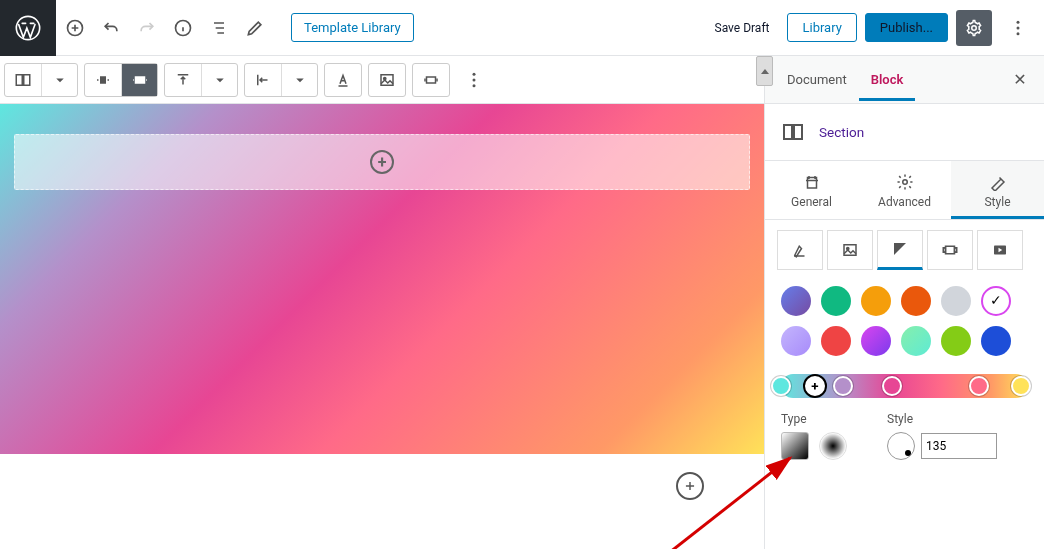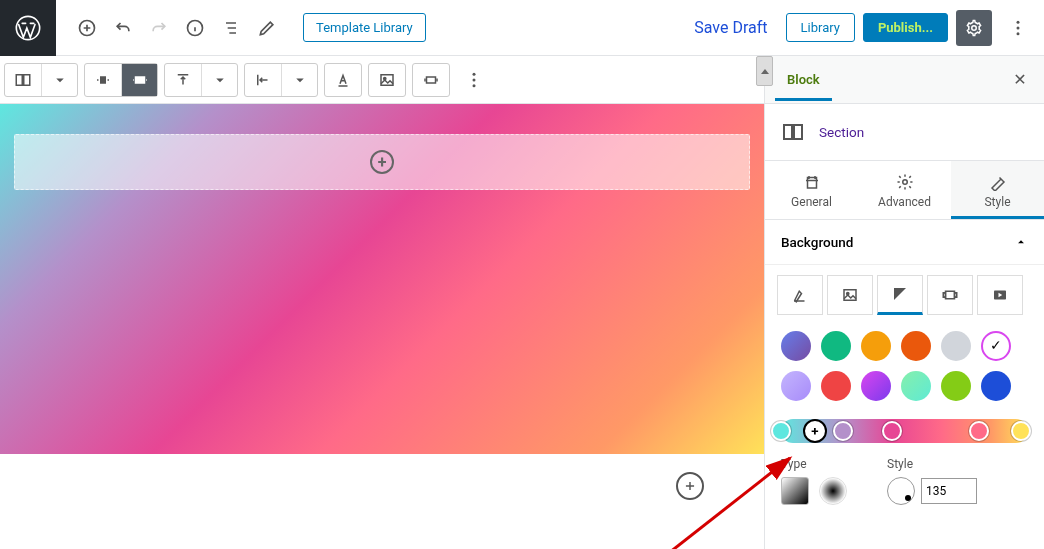--- a/index.html
+++ b/index.html
@@ -2,29 +2,29 @@
 <html><head>
 <meta charset="utf-8">
 <style>
 * { box-sizing: border-box; margin: 0; padding: 0; font-family: -apple-system, BlinkMacSystemFont, "Segoe UI", Roboto, sans-serif; }
 html, body { width: 1044px; height: 549px; overflow: hidden; background: #fff; }
 
 
 .topbar { height: 56px; display: flex; align-items: center; border-bottom: 1px solid #e2e4e7; }
 .wp-logo { width: 56px; height: 56px; background: #23282d; display: flex; align-items: center; justify-content: center; }
 .wp-logo svg { width: 28px; height: 28px; }
-.top-left { display: flex; align-items: center; gap: 0; padding-left: 13px; }
+.top-left { display: flex; align-items: center; gap: 0; padding-left: 1px; }
 .top-icon-btn { width: 36px; height: 36px; display: flex; align-items: center; justify-content: center; background: none; border: none; cursor: pointer; color: #555; border-radius: 2px; }
 .top-icon-btn svg { width: 20px; height: 20px; }
 .top-icon-btn.disabled { color: #ccc; }
 .tpl-btn { margin-left: 18px; border: 1px solid #007cba; color: #007cba; background: #fff; padding: 6px 12px; font-size: 13px; border-radius: 3px; cursor: pointer; }
 .top-right { margin-left: auto; display: flex; align-items: center; gap: 8px; padding-right: 8px; }
-.link-btn { background: none; border: none; color: #1d4ed8; font-size: 16px; padding: 6px 10px; cursor: pointer; }
+.link-btn { background: none; border: none; color: #0f172a; font-size: 12px; padding: 6px 10px; cursor: pointer; }
 .outline-btn { background: #fff; border: 1px solid #007cba; color: #007cba; font-size: 13px; padding: 6px 14px; border-radius: 3px; cursor: pointer; }
-.primary-btn { background: #007cba; border: 1px solid #007cba; color: #bef264; font-size: 13px; padding: 6px 14px; border-radius: 3px; cursor: pointer; font-weight: bold; }
+.primary-btn { background: #007cba; border: 1px solid #007cba; color: #0f172a; font-size: 13px; padding: 6px 14px; border-radius: 3px; cursor: pointer; }
 .gear-btn { width: 36px; height: 36px; background: #555d66; color: #fff; border: none; border-radius: 3px; display: flex; align-items: center; justify-content: center; cursor: pointer; }
 .more-btn { width: 36px; height: 36px; background: none; border: none; display: flex; align-items: center; justify-content: center; cursor: pointer; color: #555; }
 
 
 .body { display: flex; height: calc(549px - 56px); }
 .editor-col { flex: 1; display: flex; flex-direction: column; position: relative; }
 .inspector-col { width: 280px; border-left: 1px solid #e2e4e7; background: #fff; position: relative; }
 
 
 .block-toolbar { height: 48px; border-bottom: 1px solid #e2e4e7; display: flex; align-items: center; padding-left: 4px; gap: 0; }
@@ -43,21 +43,21 @@
 .appender-row { display:flex; justify-content:flex-end; padding:18px 60px 0 0; }
 .appender-btn { width:28px; height:28px; border:2px solid #555; border-radius:50%; background:none; display:flex;align-items:center;justify-content:center; cursor:pointer; }
 
 
 .scroll-handle { position: absolute; top: 0; left: -9px; width: 17px; height: 30px; background: #ddd; border: 1px solid #bbb; border-radius: 2px; display:flex;align-items:center;justify-content:center; }
 .scroll-handle::before { content: ""; width:0;height:0;border-left:4px solid transparent;border-right:4px solid transparent;border-bottom:5px solid #666; }
 
 
 .tabs { height: 48px; display:flex; align-items:center; border-bottom:1px solid #e2e4e7; padding: 0 10px; background:#f8f9f9; }
 .tab { padding: 14px 12px; font-size: 13px; color:#555; cursor:pointer; background:none; border:none; }
-.tab.active { color:#4d7c0f; font-weight:600; border-bottom: 3px solid #007cba; padding-bottom: 11px; }
+.tab.active { color:#be185d; font-weight:600; border-bottom: 3px solid #007cba; padding-bottom: 11px; }
 .tabs .close { margin-left:auto; width:28px; height:28px; background:none; border:none; cursor:pointer; color:#555; font-size:16px; }
 
 .block-head { display:flex; align-items:center; gap:14px; padding: 16px 16px; border-bottom:1px solid #e2e4e7; }
 .block-head-icon { width:24px; height:24px; }
 .block-head-title { font-size: 13.5px; color:#4c1d95; }
 
 .sub-tabs { display:flex; border-bottom:1px solid #e2e4e7; }
 .sub-tab { flex:1; display:flex; flex-direction:column; align-items:center; gap:4px; padding:12px 0 10px; font-size:12px; color:#555; background:none; border:none; cursor:pointer; }
 .sub-tab.active { background:#f6f7f7; border-bottom:3px solid #007cba; padding-bottom:7px; }
 .sub-tab svg { width:18px; height:18px; }
@@ -81,21 +81,21 @@
 .grad-add { position:absolute; top:0px; width:24px; height:24px; border:2px solid #000; border-radius:50%; background:#fff; display:flex;align-items:center;justify-content:center; cursor:pointer; font-weight:bold; }
 
 .grad-ctrls { display:flex; padding: 6px 16px; gap: 40px; align-items:flex-end; }
 .ctrl-label { font-size:12px; color:#555; margin-bottom:6px; display:block; }
 .type-group { display:flex; align-items:center; gap:10px; }
 .type-linear { width:28px; height:28px; border:1px solid #bbb; border-radius:3px; background: linear-gradient(135deg,#fff 0%, #000 100%); cursor:pointer; }
 .type-radial { width:28px; height:28px; border:1px solid #ddd; border-radius:50%; background: radial-gradient(circle at 50% 50%, #000 0%, #fff 70%); cursor:pointer; }
 .angle-group { display:flex; align-items:center; gap:6px; }
 .angle-dial { width:28px; height:28px; border:1px solid #999; border-radius:50%; position:relative; cursor:pointer; }
 .angle-dial::after { content:""; position:absolute; width:6px; height:6px; background:#000; border-radius:50%; bottom:3px; right:3px; }
-.angle-input { width:56px; height:26px; border:1px solid #999; padding:2px 4px; font-size:12px; }
+.angle-input { width:76px; height:26px; border:1px solid #999; padding:2px 4px; font-size:12px; }
 
 
 .arrow-svg { position:absolute; pointer-events:none; }
 </style>
 </head>
 <body>
 
 <div class="topbar">
   <div class="wp-logo">
     <svg viewBox="0 0 24 24" fill="none" stroke="#fff" stroke-width="1.4">
@@ -262,20 +262,21 @@
             </svg>
           </button>
       </div>
     </div>
   </div>
 
   <div class="inspector-col">
     <div class="scroll-handle"></div>
 
     <div class="tabs">
+      <button class="tab">Document</button>
       <button class="tab active">Block</button>
       <button class="close">✕</button>
     </div>
 
     <div class="block-head">
       <svg class="block-head-icon" viewBox="0 0 24 24" fill="none" stroke="#555" stroke-width="2">
           <rect x="3" y="5" width="8" height="14"></rect>
           <rect x="13" y="5" width="8" height="14"></rect>
         </svg>
       <span class="block-head-title">Section</span>
@@ -296,26 +297,20 @@
         <span>Advanced</span>
       </button>
       <button class="sub-tab active">
         <svg viewBox="0 0 24 24" fill="none" stroke="currentColor" stroke-width="2">
             <path d="M4 20l12-12 4 4-12 12-4-4zM14 6l4 4"></path>
           </svg>
         <span>Style</span>
       </button>
     </div>
 
-    <div class="panel-head">
-      <h3>Background</h3>
-      <svg class="chev" width="14" height="14" viewBox="0 0 24 24" fill="currentColor">
-          <path d="M7 10l5 5 5-5z"></path>
-        </svg>
-    </div>
 
     <div class="bg-type-row">
       <button class="bg-type">
           <svg viewBox="0 0 24 24" fill="none" stroke="#555" stroke-width="2">
             <path d="M5 19l6-12 3 3-7 11-2-2zM13 9l-2-2"></path>
             <rect x="4" y="19" width="14" height="2" fill="#555" stroke="none"></rect>
           </svg>
         </button>
       <button class="bg-type">
           <svg viewBox="0 0 24 24" fill="none" stroke="#555" stroke-width="2">

